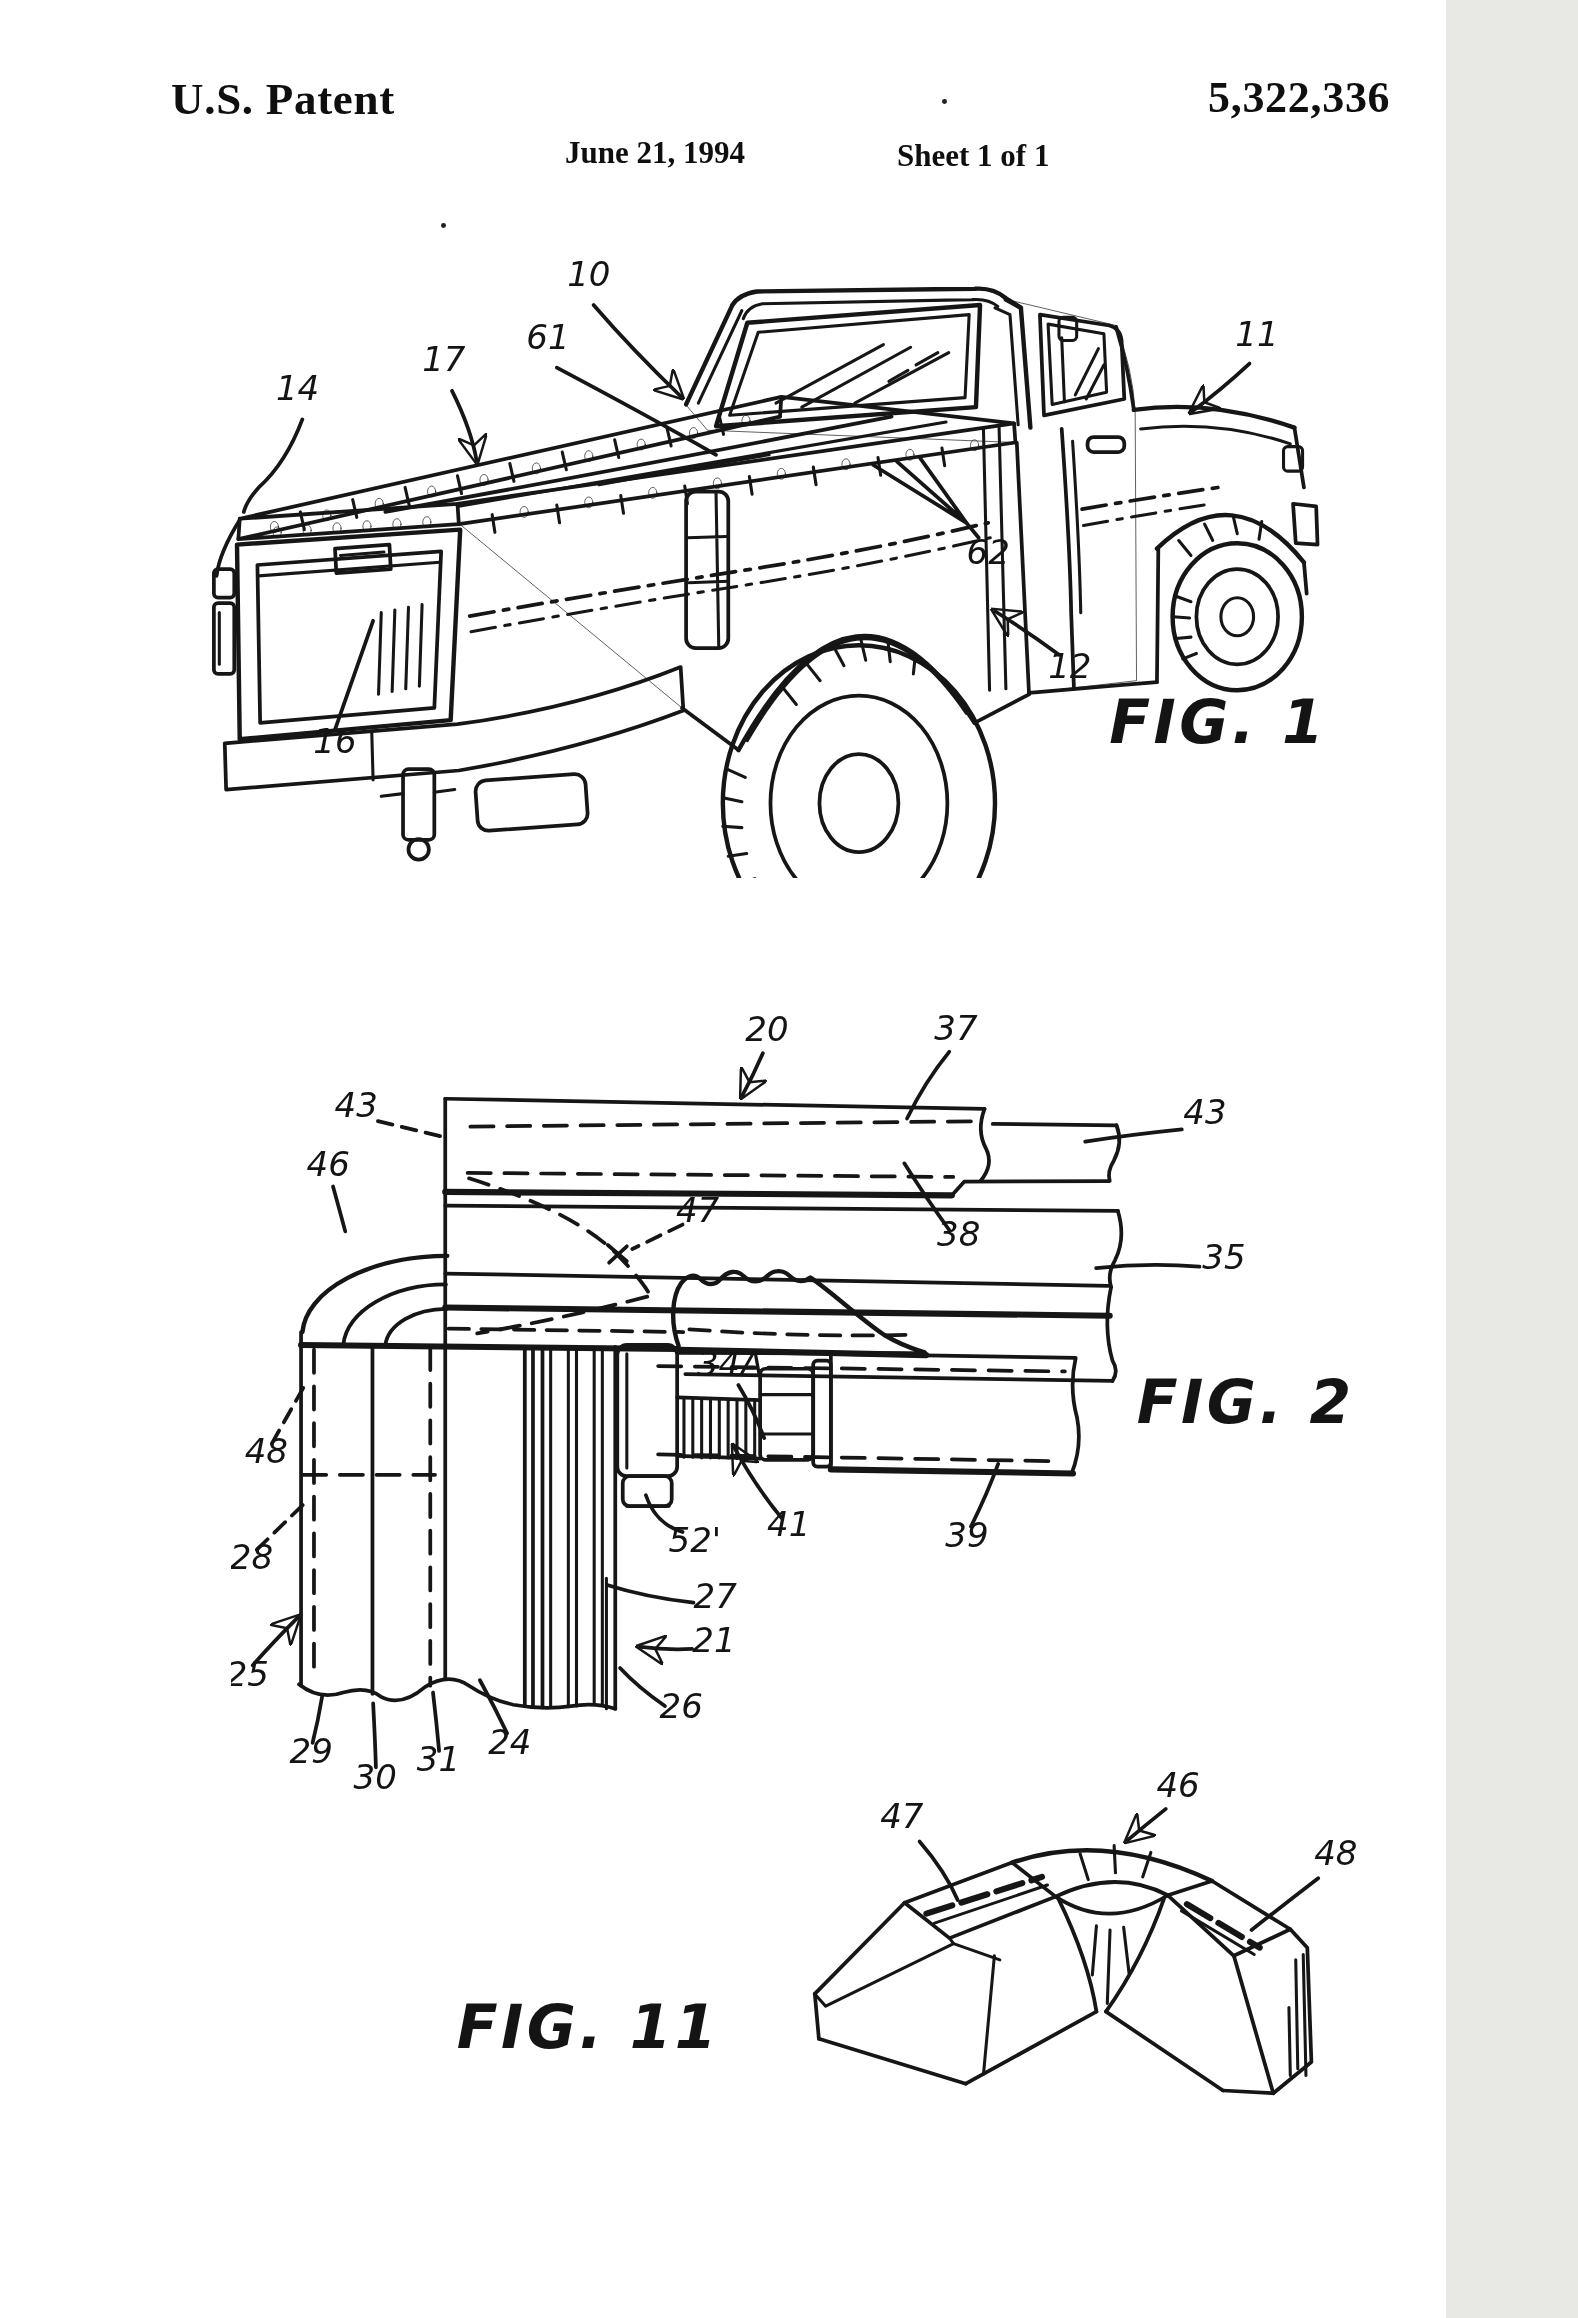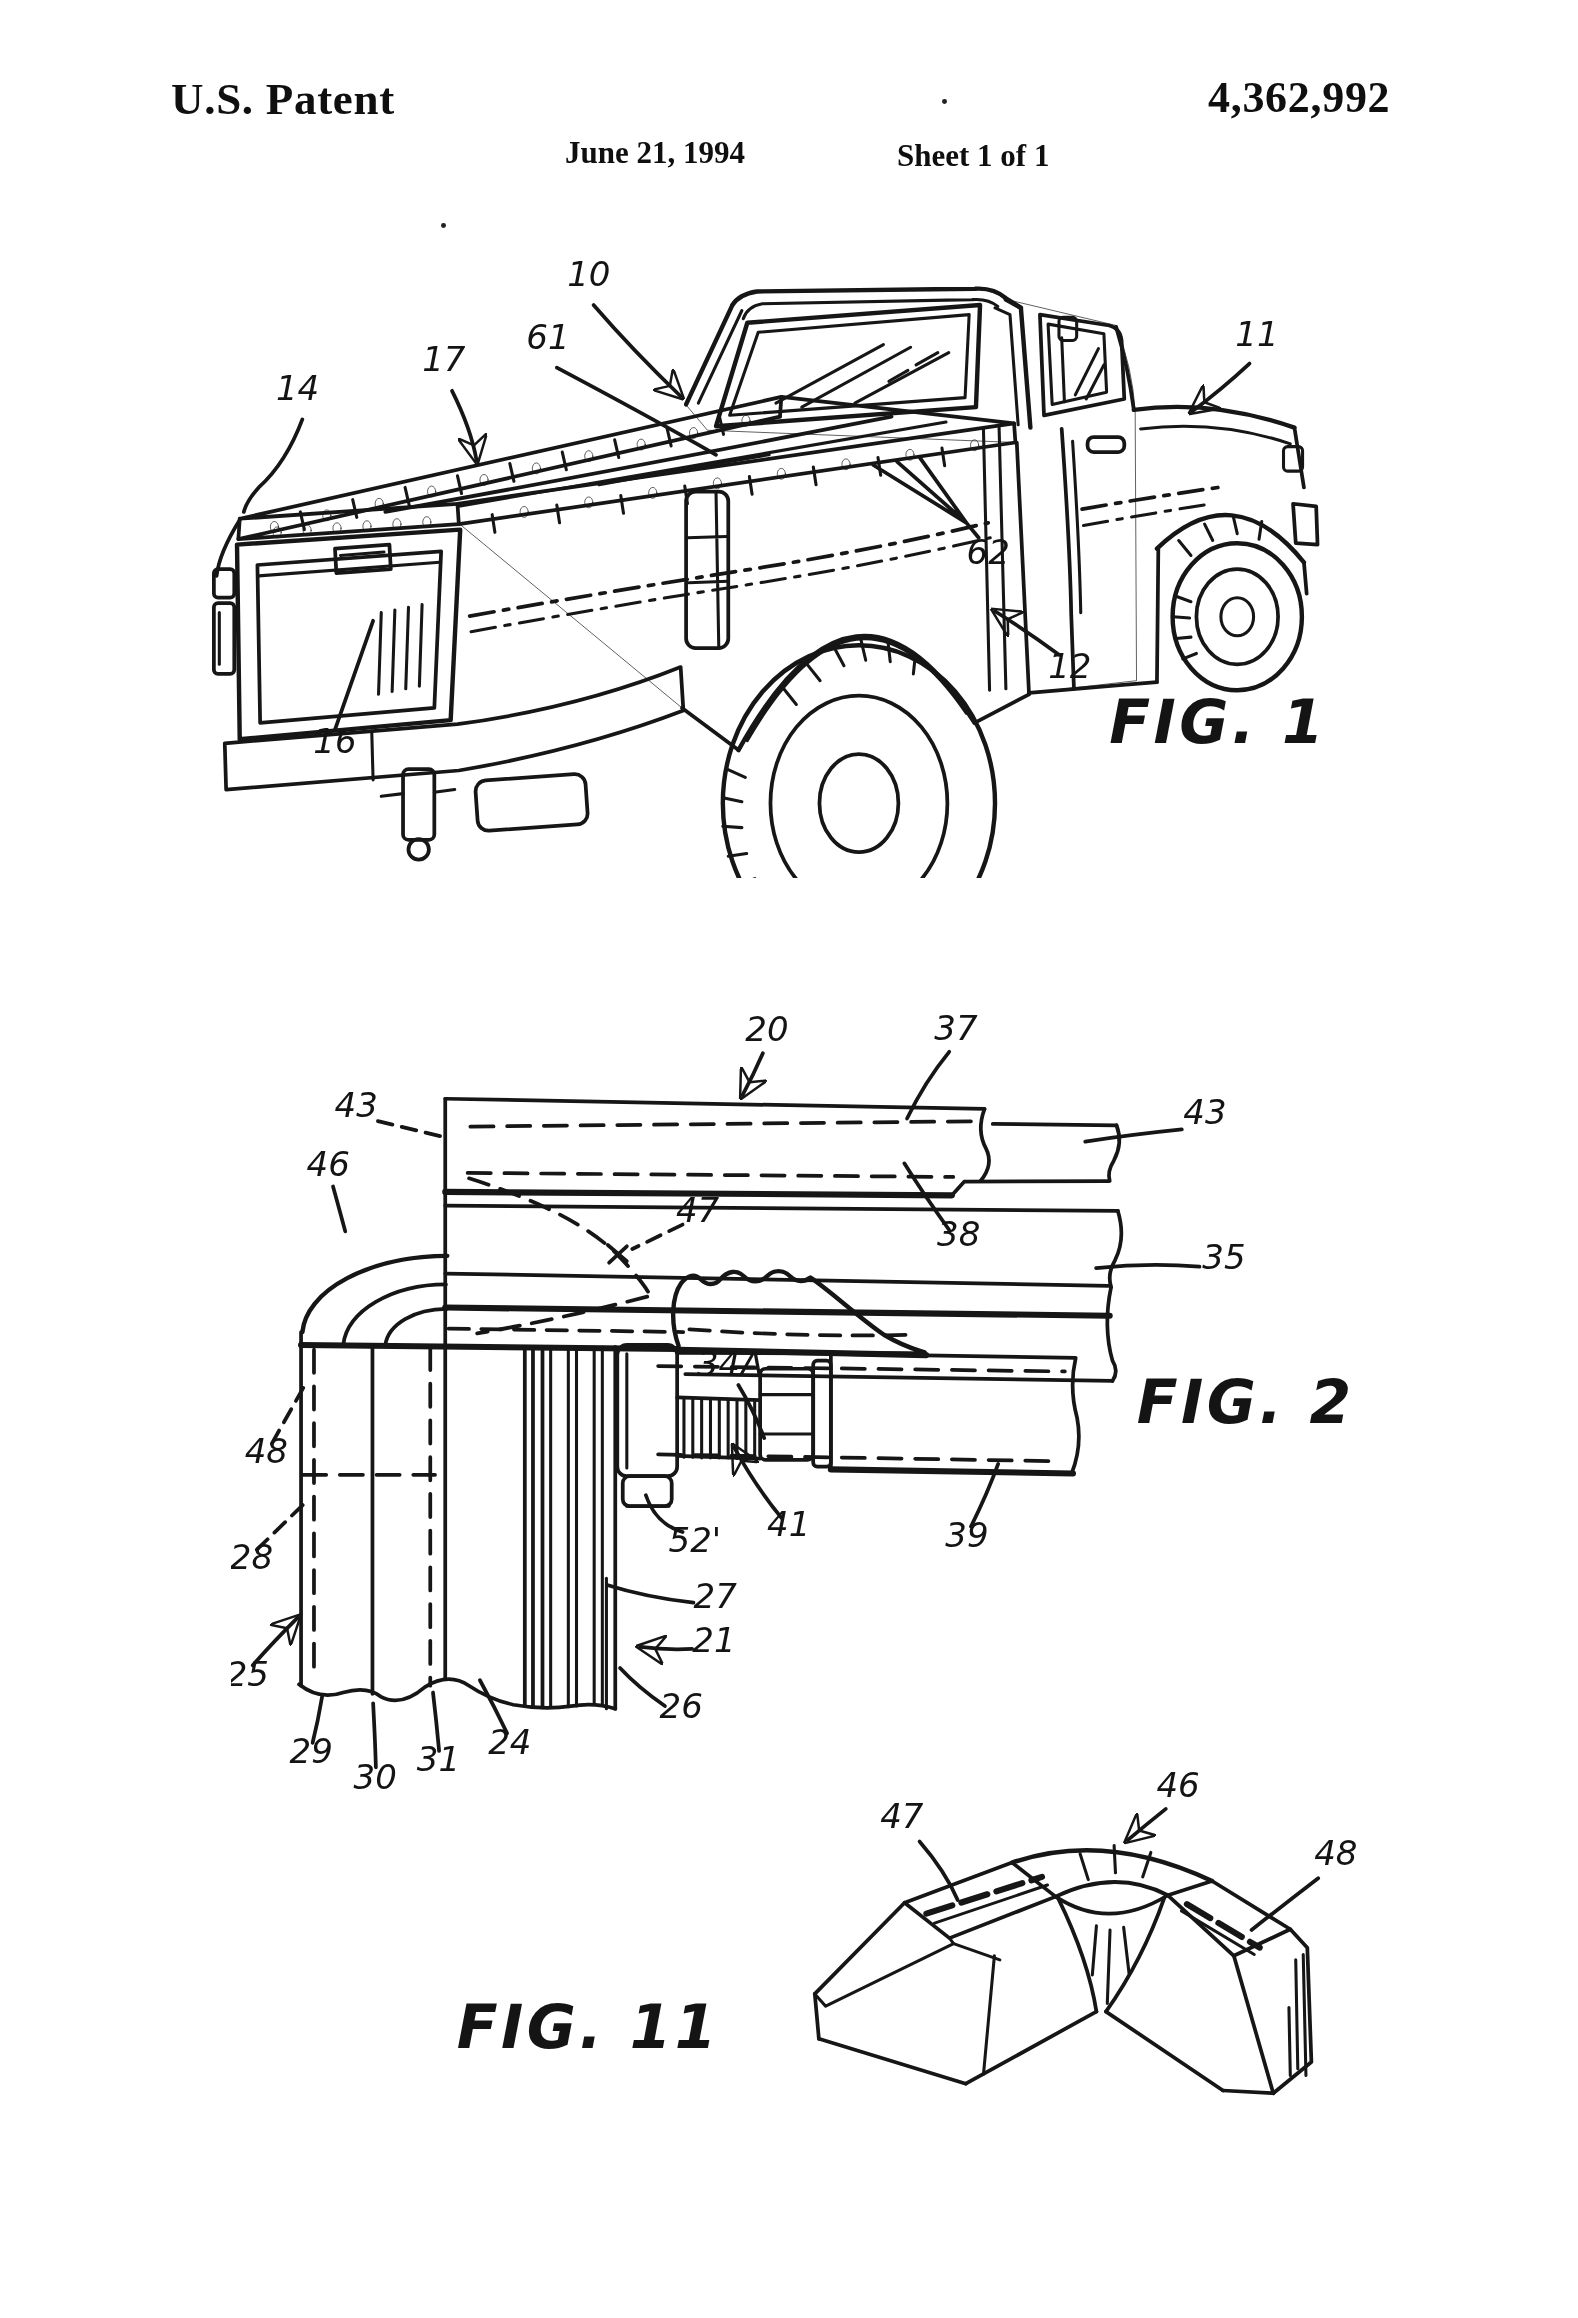--- a/index.html
+++ b/index.html
@@ -1,17 +1,17 @@
 <!DOCTYPE html>
 <html style="font-size:11px"><head>
 <meta charset="utf-8">
 <style>
   html,body{margin:0;padding:0;background:#e8e8e4;}
   .sheet{
-    position:relative;width:1578px;height:2319px;background:#ffffff;
+    position:relative;width:1446px;height:2319px;background:#ffffff;
     font-family:"Liberation Serif",serif;color:#111;overflow:hidden;
   }
   .hdr{position:absolute;white-space:nowrap;font-weight:700;color:#0f0f0f;}
   .hdr.big{font-size:45px;letter-spacing:0.7px;}
   .hdr.mid{font-size:31px;margin-top:44px;}
   .fig{position:absolute;}
   .fig path,.fig line,.fig ellipse,.fig rect,.fig circle,.fig polyline{
     stroke:#161616;fill:none;stroke-linecap:round;stroke-linejoin:round;
   }.w4{stroke-width:4.5px}.w5{stroke-width:5.5px}
   .w6{stroke-width:6.5px}.w8{stroke-width:9px}
@@ -28,21 +28,21 @@
   .speck{position:absolute;width:4.8px;height:4.8px;border-radius:50%;background:#222;}
 </style>
 </head>
 <body>
 
 <div class="sheet">
 
   <div class="hdr big" style="left:171px;top:73px;">U.S. Patent</div>
   <div class="hdr mid" style="left:565px;top:91px;">June 21, 1994</div>
   <div class="hdr mid" style="left:897px;top:94px;">Sheet 1 of 1</div>
-  <div class="hdr big" style="left:1208px;top:72px;font-size:44px;">4,362,992</div>
+  <div class="hdr big" style="left:1208px;top:72px;font-size:44px;">5,322,336</div>
 
   <div class="speck" style="left:942px;top:99px;"></div>
   <div class="speck" style="left:441px;top:223px;"></div>
 
   <svg class="fig" style="left:177px;top:252px;" width="1157" height="626" viewBox="260 370 1700 920">
     <defs>
       <marker id="ah1" viewBox="0 0 12 12" refX="10" refY="6" markerWidth="8" markerHeight="8" orient="auto-start-reverse">
         <path d="M0 0 L12 6 L0 12 L4 6 Z" fill="#161616" stroke="none"></path>
       </marker>
     </defs>

